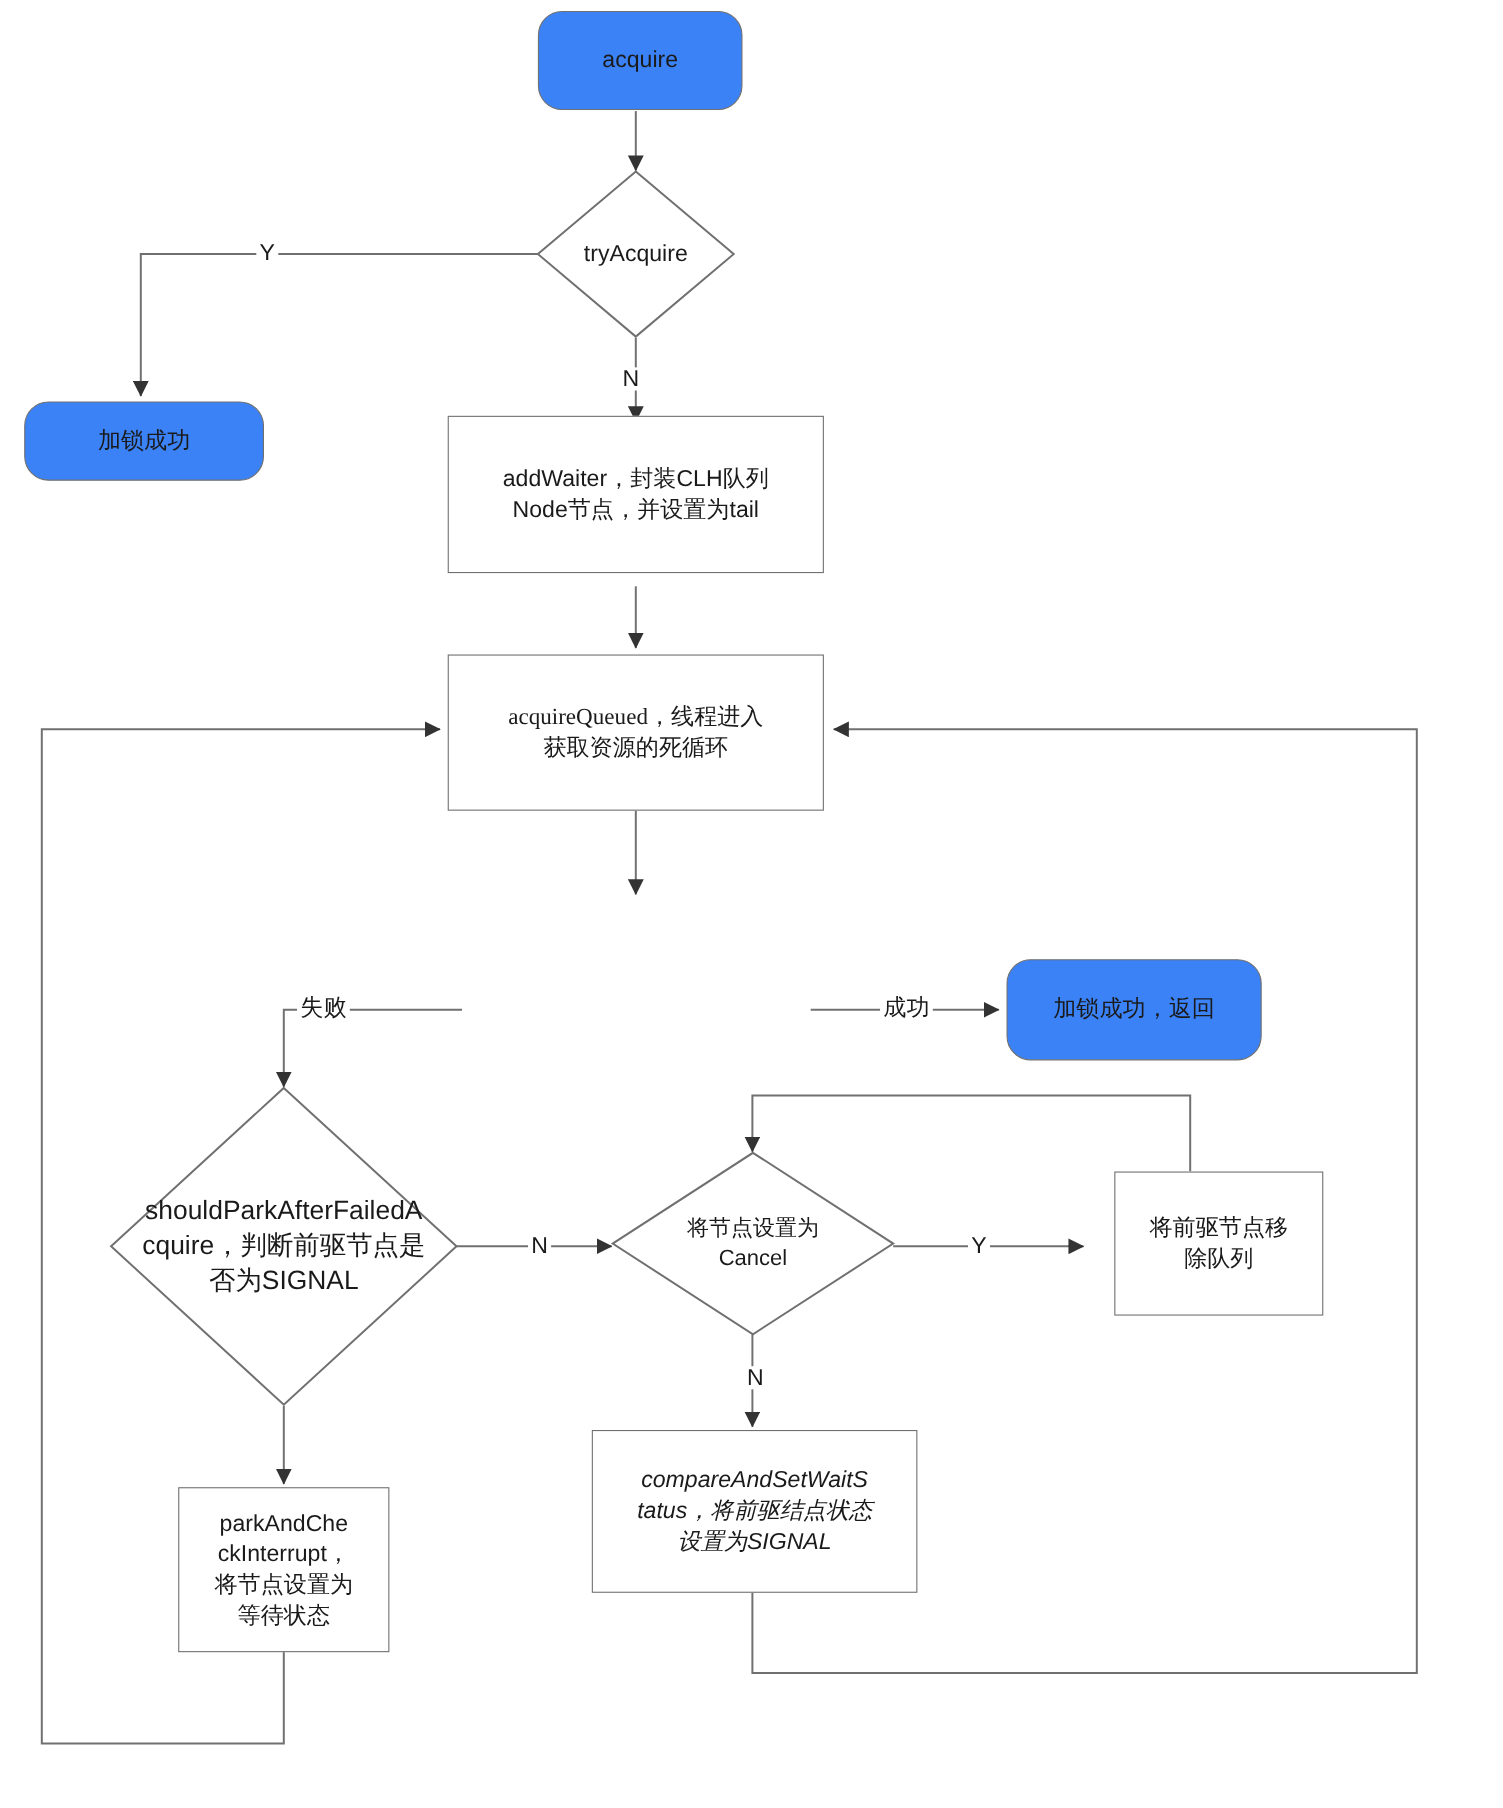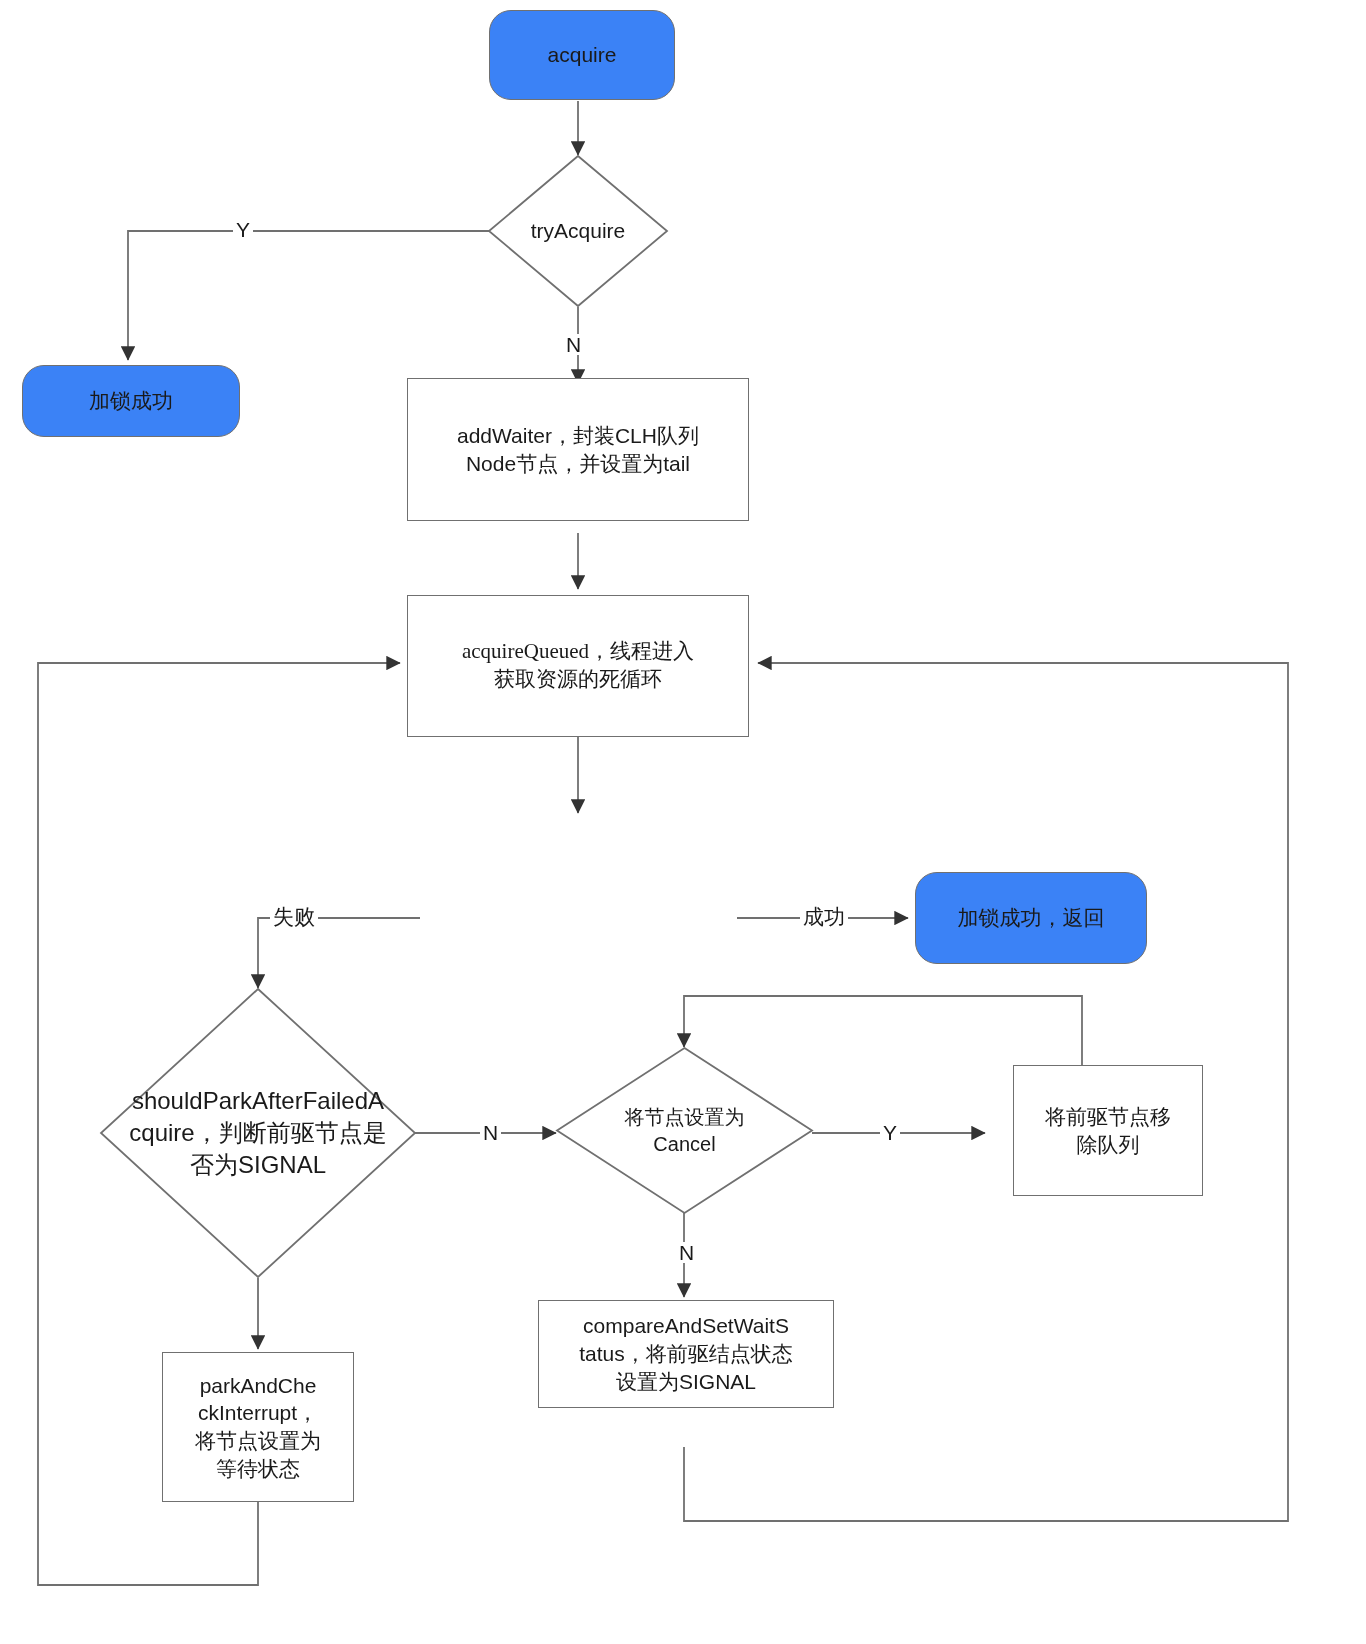--- a/index.html
+++ b/index.html
@@ -160,21 +160,21 @@
   </div>
 
   <div class="node rect" style="left:988px; top:1065px; width:190px; height:131px; font-size:21px;margin-left:25px;">将前驱节点移
 除队列</div>
 
   <div class="node rect" style="left:162px; top:1352px; width:192px; height:150px; font-size:21px;">parkAndChe
 ckInterrupt，
 将节点设置为
 等待状态</div>
 
-  <div class="node rect" style="left:538px; top:1300px; width:296px; height:108px; font-size:21px;">compareAndSetWaitS
+  <div class="node rect" style="left:538px; top:1300px; width:296px; height:148px; font-size:21px;font-style:italic;">compareAndSetWaitS
 tatus，将前驱结点状态
 设置为SIGNAL</div>
 
   <div class="edge-label" style="left:233px; top:219px; font-size:21px;">Y</div>
 
   <div class="edge-label" style="left:563px; top:334px; font-size:21px;">N</div>
 
   <div class="edge-label" style="left:270px; top:906px; font-size:21px;">失败</div>
 
   <div class="edge-label" style="left:800px; top:906px; font-size:21px;">成功</div>

